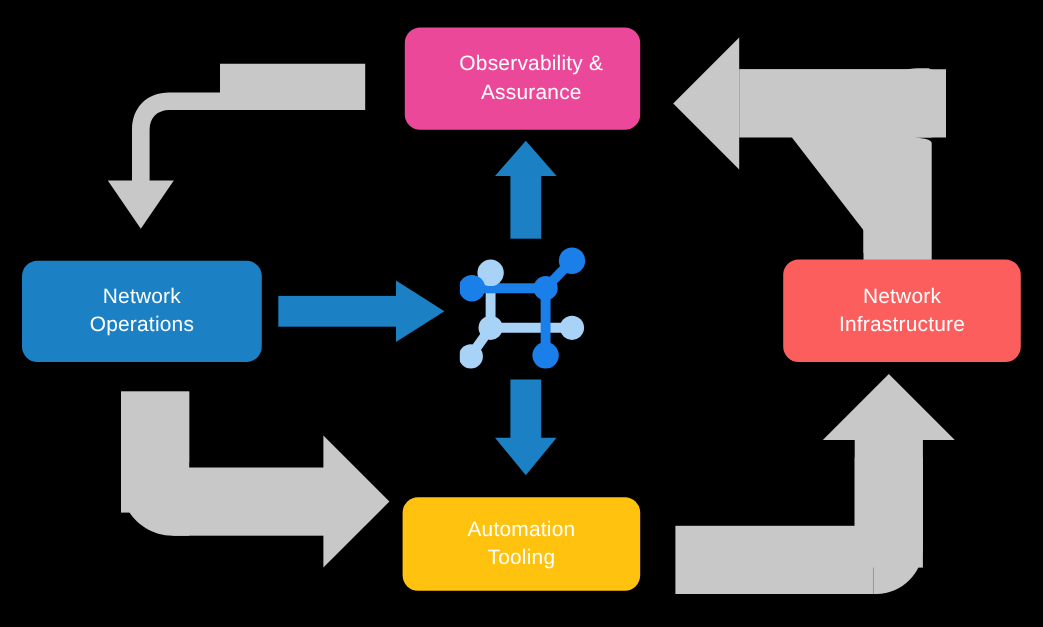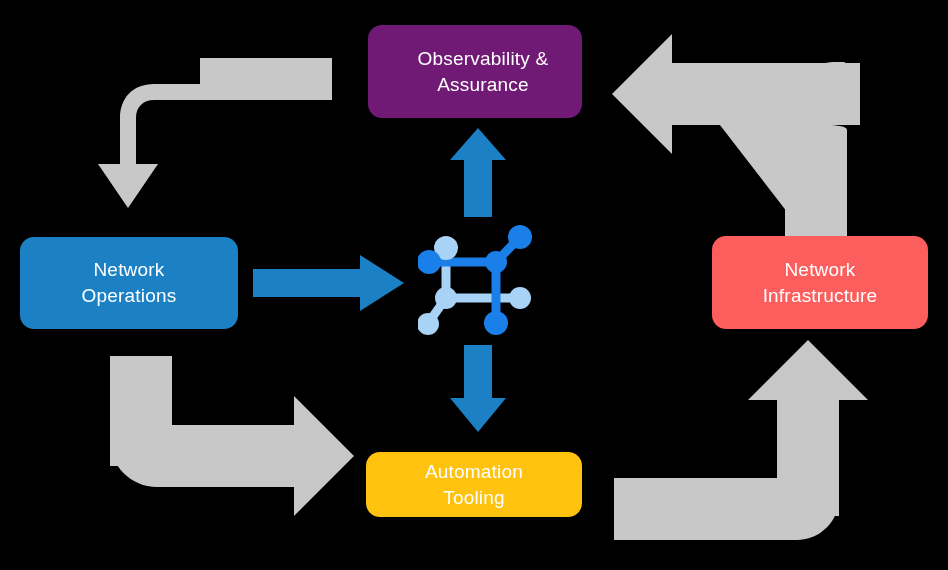--- a/index.html
+++ b/index.html
@@ -27,21 +27,21 @@
     font-size: 19px;
     line-height: 1.35;
     font-weight: 400;
     letter-spacing: 0.2px;
     white-space: pre-line;
     font-family: "Liberation Sans", sans-serif;
   }
   #box-observability { left: 368px; top: 25px;  width: 214px; height: 93px; background: #22a84f; }
   #box-netops        { left: 20px;  top: 237px; width: 218px; height: 92px; background: #1b80c4; }
   #box-netinfra      { left: 712px; top: 236px; width: 216px; height: 93px; background: #fc5d5d; }
-  #box-automation    { left: 366px; top: 452px; width: 216px; height: 65px; background: #ffc20e; }
+  #box-automation    { left: 366px; top: 452px; width: 216px; height: 85px; background: #ffc20e; }
 
   .svg-layer {
     position: absolute;
     left: 0; top: 0;
     width: 948px;
     height: 570px;
     pointer-events: none;
   }
   .center-icon {
     position: absolute;
@@ -144,21 +144,21 @@
     <circle cx="28" cy="80" r="11" fill="#a9d2f7"></circle>
     <circle cx="10" cy="106" r="11" fill="#a9d2f7"></circle>
     <circle cx="102" cy="80" r="11" fill="#a9d2f7"></circle>
 
     <circle cx="11" cy="44" r="12" fill="#1a7fe8"></circle>
     <circle cx="78" cy="44" r="11" fill="#1a7fe8"></circle>
     <circle cx="102" cy="19" r="12" fill="#1a7fe8"></circle>
     <circle cx="78" cy="105" r="12" fill="#1a7fe8"></circle>
   </svg>
 
-  <div class="node-box" id="box-observability" style="background: #701a75; color: rgb(255, 255, 255); padding-left: 16px;">
+  <div class="node-box" id="box-observability" style="background: #ec4899; color: rgb(255, 255, 255); padding-left: 16px;">
     <span>Observability &amp;
 Assurance</span>
   </div>
 
   <div class="node-box" id="box-netops" style="background: rgb(27, 128, 196); color: rgb(255, 255, 255);">
     <span>Network
 Operations</span>
   </div>
 
   <div class="node-box" id="box-netinfra" style="background: rgb(252, 93, 93); color: rgb(255, 255, 255);">

